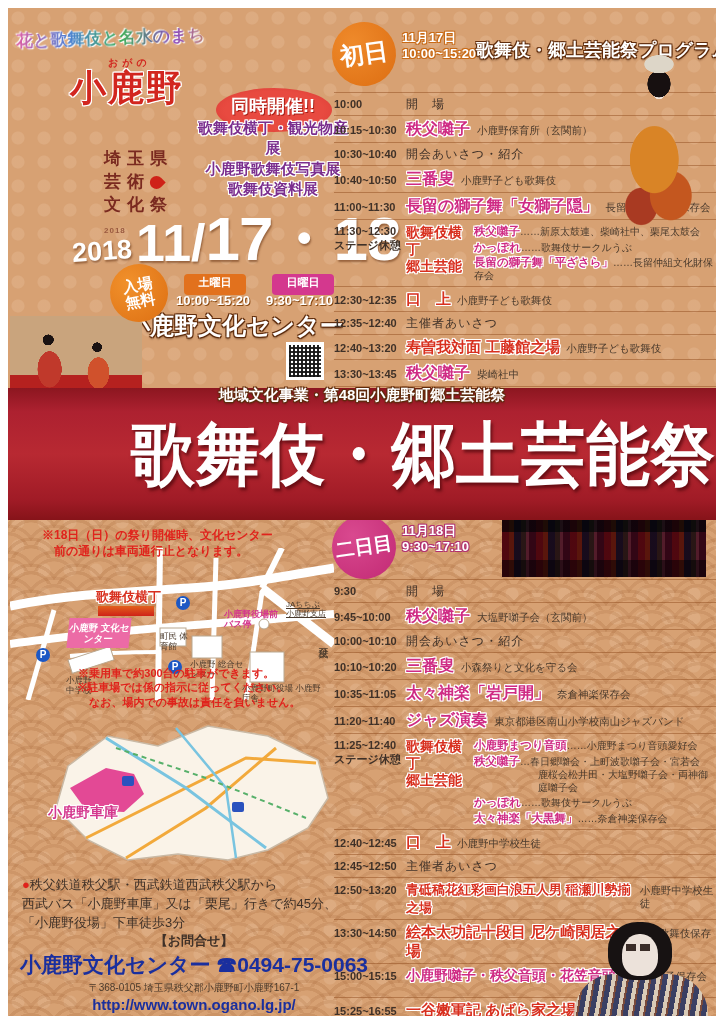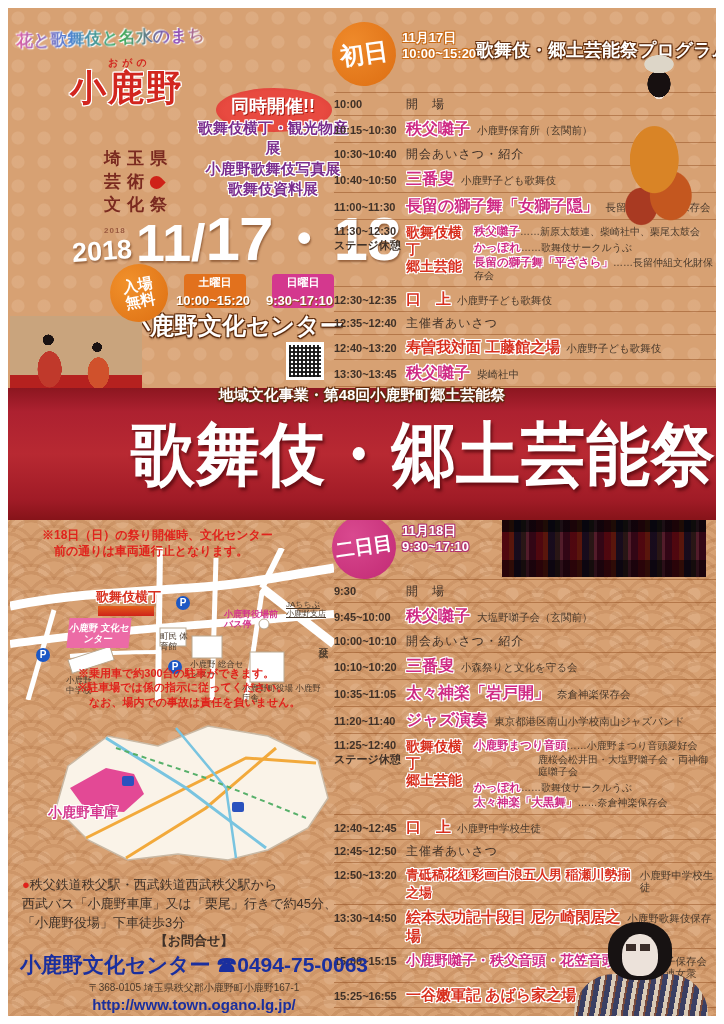--- a/index.html
+++ b/index.html
@@ -26,21 +26,21 @@
   .concurrent .ev{position:relative;z-index:1;font-size:15px;font-weight:bold;color:#7b2e8e;line-height:1.35;}
   .saitama{position:absolute;left:96px;top:140px;width:92px;color:#7a2a20;font-weight:bold;font-size:17px;letter-spacing:6px;line-height:1.35;}
   .saitama .drop{display:inline-block;width:13px;height:13px;background:#cf2218;border-radius:60% 0 55% 55%;transform:rotate(45deg);vertical-align:middle;}
   .saitama .yr{font-size:8px;letter-spacing:1px;color:#9a5a40;}
   .date-line{position:absolute;left:64px;top:204px;display:flex;align-items:flex-end;color:#fff;font-weight:bold;}
   .date-line .y{font-size:27px;margin-right:4px;transform:rotate(-4deg);text-shadow:1px 2px 2px rgba(90,40,10,.5);}
   .date-line .m{font-size:52px;line-height:.9;text-shadow:1px 2px 2px rgba(90,40,10,.5);}
   .date-line .d{font-size:62px;line-height:.88;letter-spacing:-1px;text-shadow:1px 2px 2px rgba(90,40,10,.5);}
   .free{position:absolute;left:102px;top:256px;width:58px;height:58px;border-radius:50%;background:radial-gradient(circle at 35% 30%,#f1912c,#dd6f12);display:flex;flex-direction:column;align-items:center;justify-content:center;transform:rotate(-10deg);z-index:3;}
   .free span{color:#fff;font-weight:bold;font-size:15px;line-height:1.05;}
-  .daybadge-s{position:absolute;top:266px;width:62px;height:34px;border-radius:4px;color:#fff;font-size:11px;font-weight:bold;text-align:center;line-height:17px;}
+  .daybadge-s{position:absolute;top:266px;width:62px;height:21px;border-radius:4px;color:#fff;font-size:11px;font-weight:bold;text-align:center;line-height:17px;}
   .sat{left:176px;background:#e2711d;}
   .sun{left:264px;background:#d4388e;}
   .daytime{position:absolute;top:285px;color:#fff;font-weight:bold;font-size:13px;text-shadow:1px 1px 0 #8a4a12;}
   .sat-t{left:168px;} .sun-t{left:258px;}
   .venue{position:absolute;left:118px;top:302px;font-size:24px;font-weight:bold;color:#fff;}
   .qr{position:absolute;left:278px;top:334px;width:32px;height:32px;background:
       repeating-linear-gradient(0deg,rgba(20,20,20,.9) 0 2px,transparent 2px 4px),
       repeating-linear-gradient(90deg,#222 0 2px,#fff 2px 4px);border:3px solid #fff;}
   .dancers{position:absolute;left:2px;top:308px;width:132px;height:92px;z-index:2;background:
       radial-gradient(9px 9px at 29% 26%,#1a1212 60%,transparent 61%),
@@ -287,20 +287,21 @@
         <div class="tcol">
               <span>11:25~12:40</span>
               <span>ステージ休憩</span>
             </div>
         <div class="lblcol">
               <span class="redlbl ow">歌舞伎横丁</span>
               <span class="redlbl ow">郷土芸能</span>
             </div>
         <div class="items">
           <div class="item"><span class="iname ow">小鹿野まつり音頭</span><span>……小鹿野まつり音頭愛好会</span></div>
+          <div class="item"><span class="iname ow">秩父囃子</span><span>…春日郷囃会・上町波歌囃子会・宮若会</span></div>
           <div class="item" style="padding-left:64px;"><span>鹿桜会松井田・大塩野囃子会・両神御庭囃子会</span></div>
           <div class="item"><span class="iname ow">かっぽれ</span><span>……歌舞伎サークルうぶ</span></div>
           <div class="item"><span class="iname ow">太々神楽「大黒舞」</span><span>……奈倉神楽保存会</span></div>
         </div>
       </div>
       <div class="row">
             <span class="t">12:40~12:45</span>
             <span class="play ow">口　上</span>
             <span class="org">小鹿野中学校生徒</span>
           </div>

